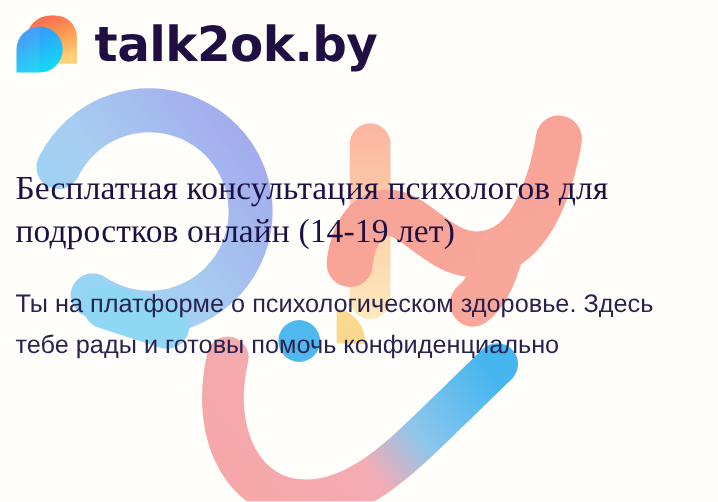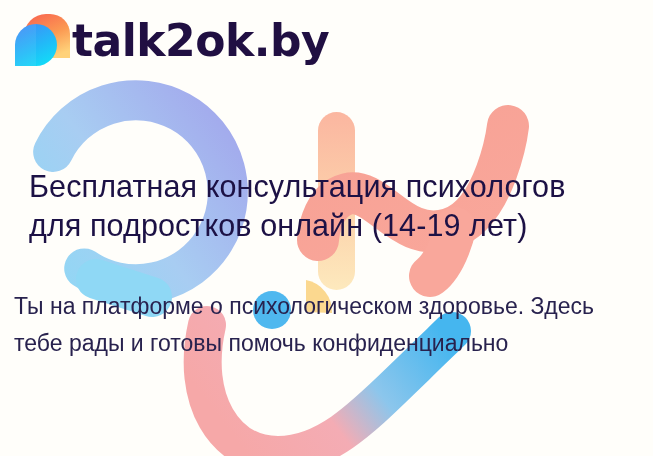--- a/index.html
+++ b/index.html
@@ -35,20 +35,21 @@
   }
 
   
   #header {
     position: absolute;
     left: 12px;
     top: 10px;
     z-index: 3;
     display: flex;
     align-items: center;
+    gap: 14px;
   }
 
   #logo-mark {
     width: 60px;
     height: 60px;
     display: block;
     flex: 0 0 auto;
   }
 
   #logo-wordmark {
@@ -66,27 +67,27 @@
   
   #content {
     position: absolute;
     left: 14px;
     top: 152px;
     width: 600px;
     z-index: 2;
   }
 
   #headline {
-    font-family: Liberation Sans, sans-serif;
+    font-family: Liberation Serif, serif;
     font-size: 30.5px;
     font-weight: 400;
     line-height: 39px;
     letter-spacing: 0.1px;
     color: #1c1145;
-    margin: 15px;
+    margin: 0;
     white-space: pre-line;
   }
 
   #subtext {
     font-family: "Liberation Sans", sans-serif;
     font-size: 23px;
     font-weight: 400;
     line-height: 37px;
     color: #28224e;
     margin: 0;

